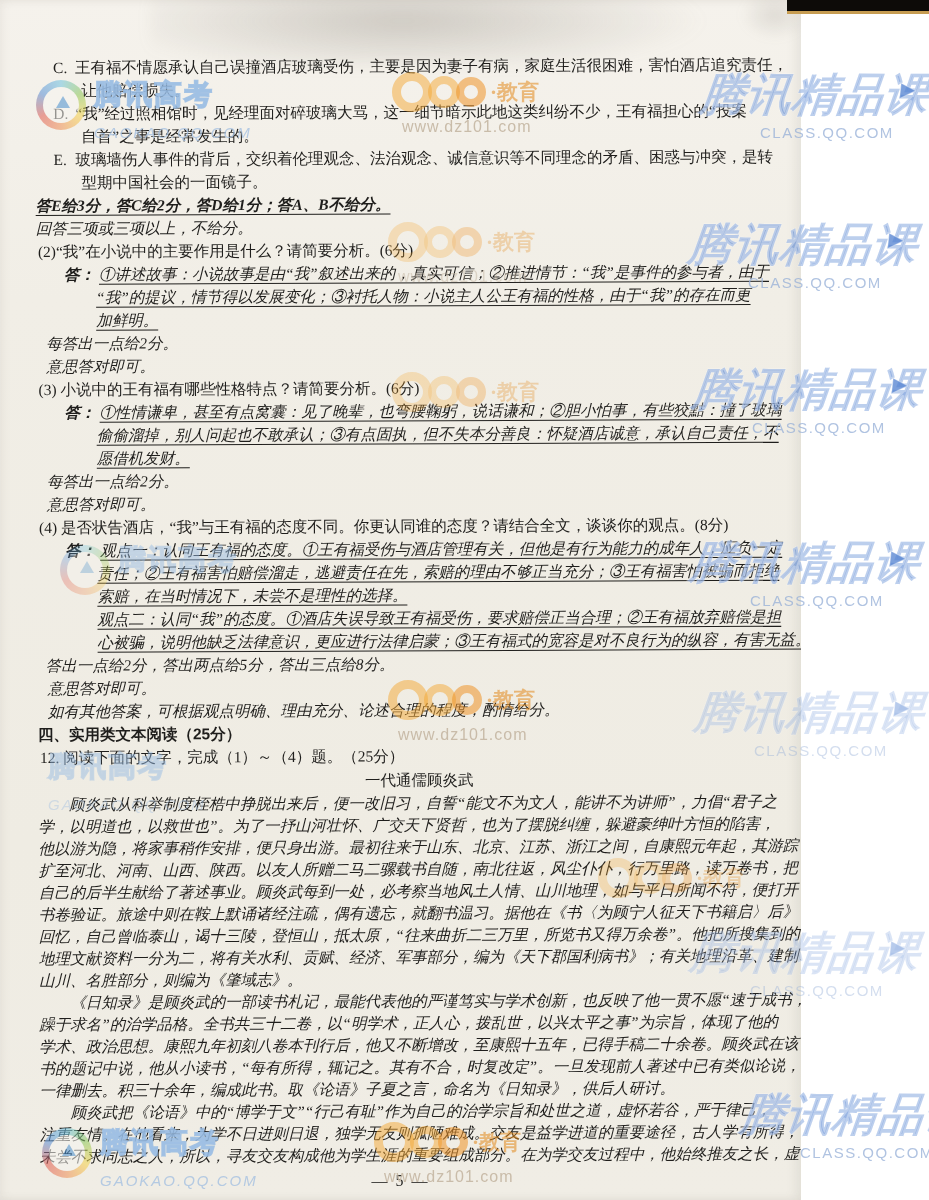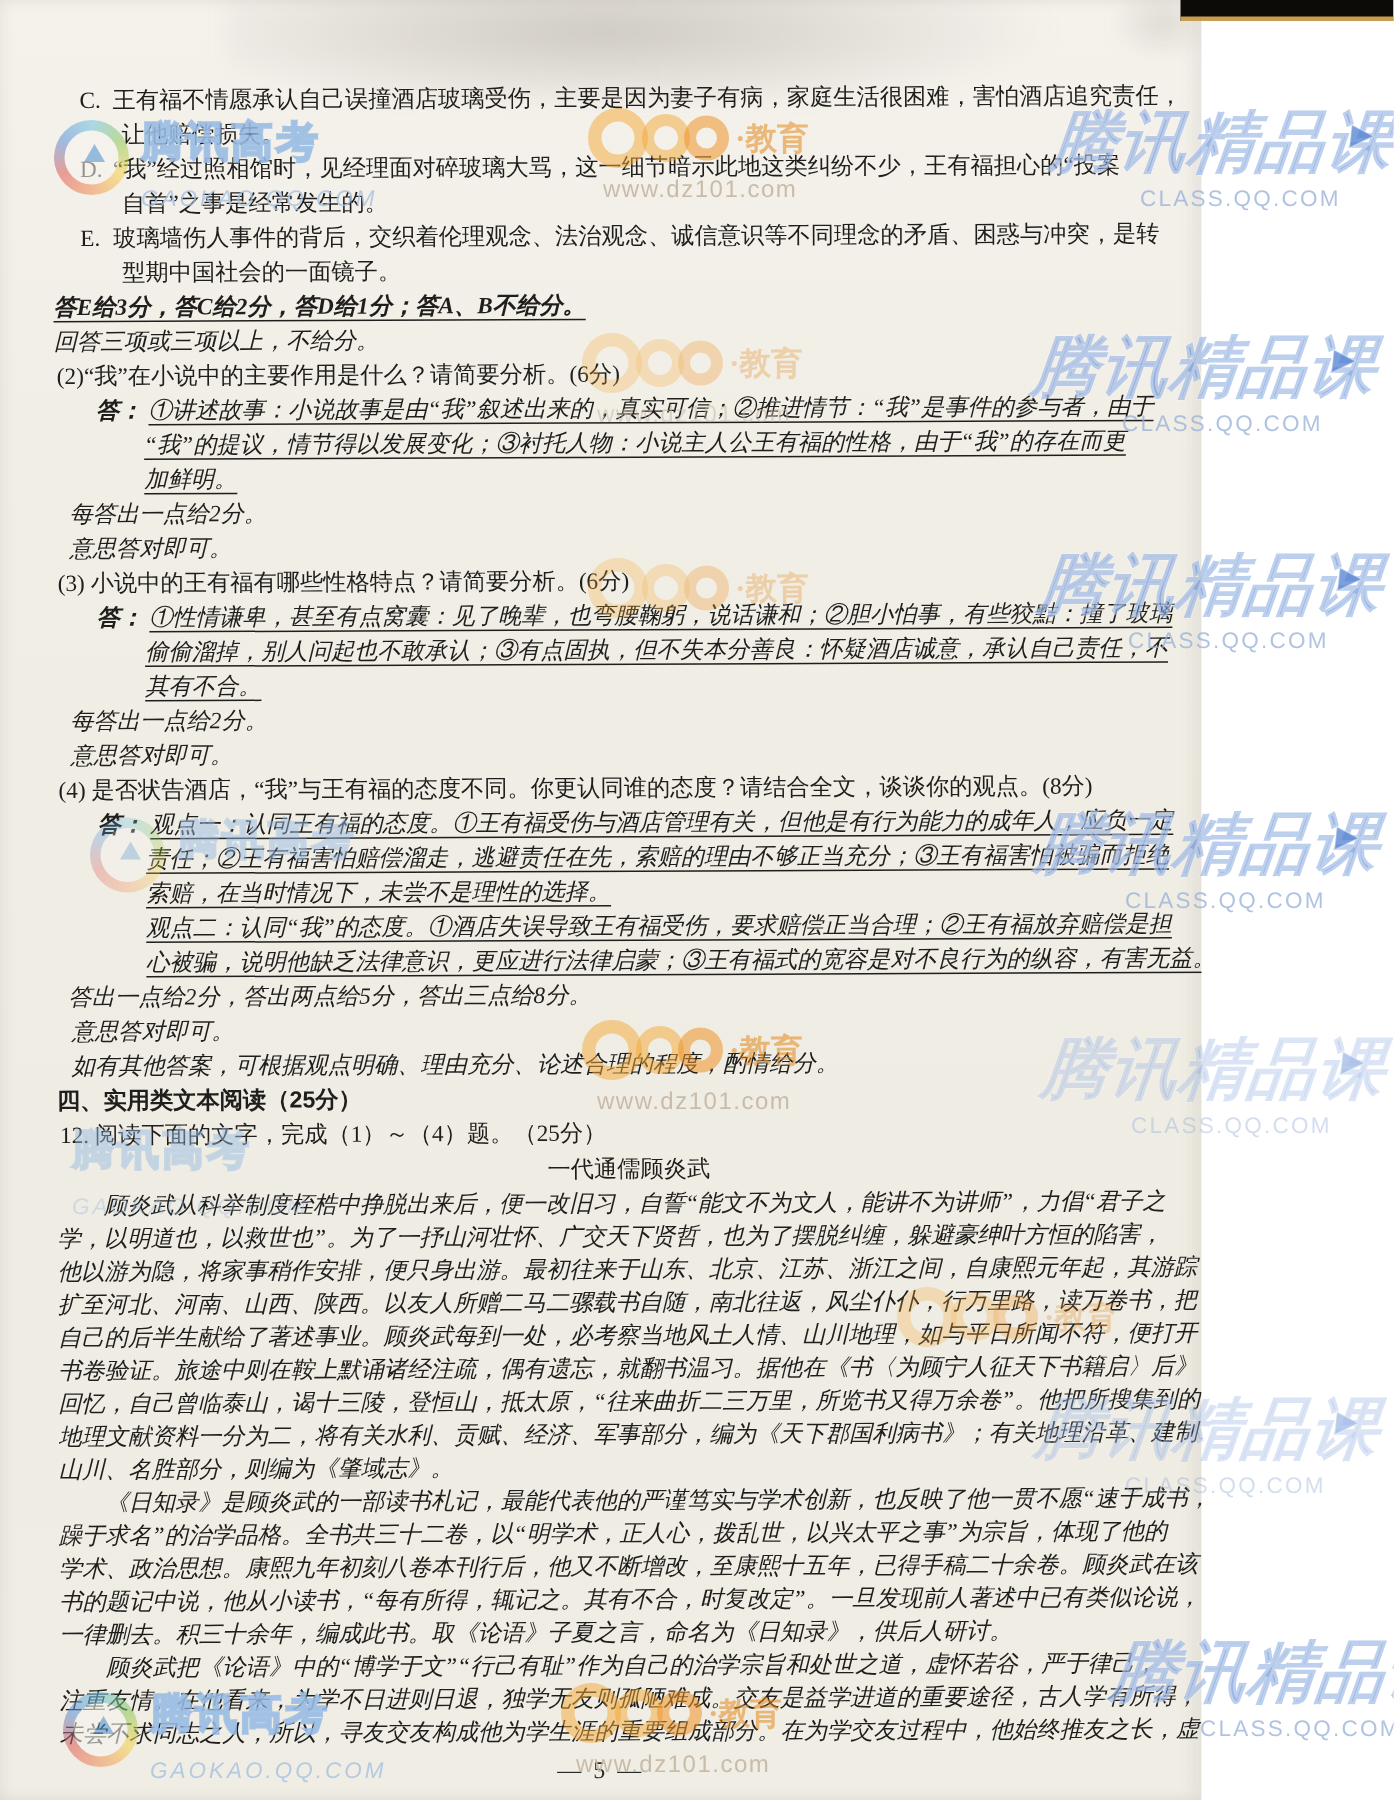--- a/index.html
+++ b/index.html
@@ -91,21 +91,21 @@
     <div class="line qline">(2)“我”在小说中的主要作用是什么？请简要分析。(6分)</div>
     <div class="line ansrow"><span class="anslab">答：</span><span class="k u">①讲述故事：小说故事是由“我”叙述出来的，真实可信；②推进情节：“我”是事件的参与者，由于</span></div>
     <div class="line anscont"><span class="k u">“我”的提议，情节得以发展变化；③衬托人物：小说主人公王有福的性格，由于“我”的存在而更</span></div>
     <div class="line anscont"><span class="k u">加鲜明。</span></div>
     <div class="line k note">每答出一点给2分。</div>
     <div class="line k note">意思答对即可。</div>
 
     <div class="line qline">(3) 小说中的王有福有哪些性格特点？请简要分析。(6分)</div>
     <div class="line ansrow"><span class="anslab">答：</span><span class="k u">①性情谦卑，甚至有点窝囊：见了晚辈，也弯腰鞠躬，说话谦和；②胆小怕事，有些狡黠：撞了玻璃</span></div>
     <div class="line anscont"><span class="k u">偷偷溜掉，别人问起也不敢承认；③有点固执，但不失本分善良：怀疑酒店诚意，承认自己责任，不</span></div>
-    <div class="line anscont"><span class="k u">其有不合。</span></div>
+    <div class="line anscont"><span class="k u">愿借机发财。</span></div>
     <div class="line k note">每答出一点给2分。</div>
     <div class="line k note">意思答对即可。</div>
 
     <div class="line qline">(4) 是否状告酒店，“我”与王有福的态度不同。你更认同谁的态度？请结合全文，谈谈你的观点。(8分)</div>
     <div class="line ansrow"><span class="anslab">答：</span><span class="k u">观点一：认同王有福的态度。①王有福受伤与酒店管理有关，但他是有行为能力的成年人，应负一定</span></div>
     <div class="line anscont"><span class="k u">责任；②王有福害怕赔偿溜走，逃避责任在先，索赔的理由不够正当充分；③王有福害怕被骗而拒绝</span></div>
     <div class="line anscont"><span class="k u">索赔，在当时情况下，未尝不是理性的选择。</span></div>
     <div class="line anscont"><span class="k u">观点二：认同“我”的态度。①酒店失误导致王有福受伤，要求赔偿正当合理；②王有福放弃赔偿是担</span></div>
     <div class="line anscont"><span class="k u">心被骗，说明他缺乏法律意识，更应进行法律启蒙；③王有福式的宽容是对不良行为的纵容，有害无益。</span></div>
     <div class="line k" style="margin-left:8px;">答出一点给2分，答出两点给5分，答出三点给8分。</div>

